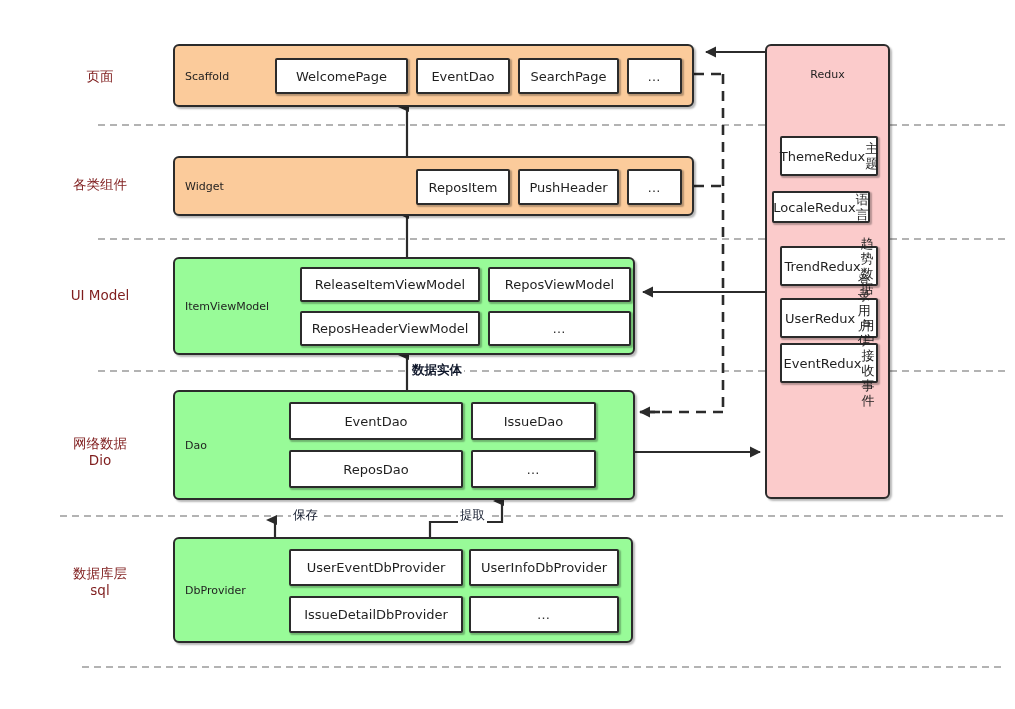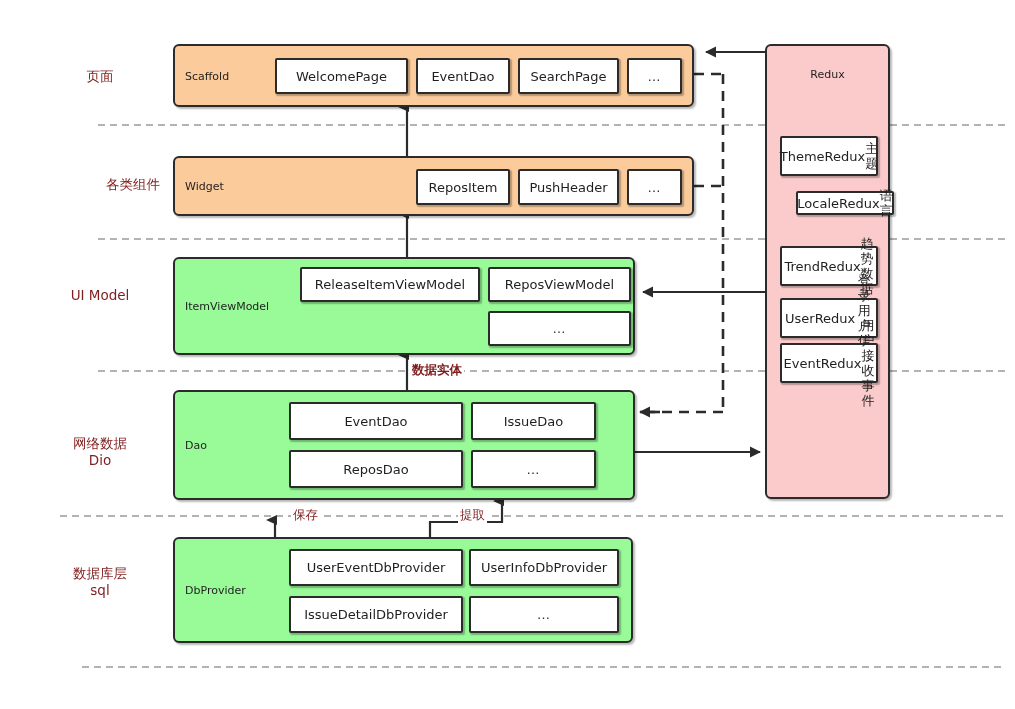--- a/index.html
+++ b/index.html
@@ -86,21 +86,21 @@
     line-height: 15px;
     white-space: pre-line;
     padding: 0 3px;
   }
   .chip.ellipsis { letter-spacing: 1px; color: #333; }
 
   
   .edge-label {
     position: absolute;
     font-size: 12.5px;
-    color: #7f1d1d;
+    color: #0f172a;
     background: #ffffff;
     padding: 0 2px;
     white-space: nowrap;
   }
   .edge-label.bold {
     font-weight: bold;
     font-size: 12.5px;
   }
 </style>
 </head>
@@ -150,21 +150,21 @@
       <line x1="694" y1="74" x2="723" y2="74"></line>
       <line x1="694" y1="186" x2="723" y2="186"></line>
       <line x1="723" y1="74" x2="723" y2="412"></line>
       <line x1="723" y1="412" x2="643" y2="412"></line>
     </g>
 
     <line x1="660" y1="412" x2="640" y2="412" stroke="#2b2b2b" stroke-width="2.6" marker-end="url(#arrowHead)"></line>
   </svg>
 
   <div class="row-label" style="left:40px; top:68px;">页面</div>
-  <div class="row-label" style="left:40px; top:176px;text-align:right;">各类组件</div>
+  <div class="row-label" style="left:40px; top:176px;">各类组件</div>
   <div class="row-label" style="left:40px; top:287px;">UI Model</div>
   <div class="row-label" style="left:40px; top:435px;">网络数据
 Dio</div>
   <div class="row-label" style="left:40px; top:565px;">数据库层
 sql</div>
 
   <div class="group orange" style="left:173px; top:44px; width:521px; height:63px;">
     <div class="group-title left">Scaffold</div>
     <div class="chip" style="left:100px; top:12px; width:133px; height:36px;">WelcomePage</div>
     <div class="chip" style="left:241px; top:12px; width:94px; height:36px;">EventDao</div>
@@ -176,20 +176,21 @@
     <div class="group-title left">Widget</div>
     <div class="chip" style="left:343px; top:11px; width:101px; height:36px;">PushHeader</div>
     <div class="chip" style="left:241px; top:11px; width:94px; height:36px;">ReposItem</div>
     <div class="chip ellipsis" style="left:452px; top:11px; width:55px; height:36px;">…</div>
   </div>
 
   <div class="group green" style="left:173px; top:257px; width:462px; height:98px;">
     <div class="group-title left">ItemViewModel</div>
     <div class="chip" style="left:125px; top:8px; width:180px; height:35px;">ReleaseItemViewModel</div>
     <div class="chip" style="left:313px; top:8px; width:143px; height:35px;">ReposViewModel</div>
+    <div class="chip" style="left:125px; top:52px; width:180px; height:35px;">ReposHeaderViewModel</div>
     <div class="chip ellipsis" style="left:313px; top:52px; width:143px; height:35px;">…</div>
   </div>
 
   <div class="group green" style="left:173px; top:390px; width:462px; height:110px;">
     <div class="group-title left">Dao</div>
     <div class="chip" style="left:114px; top:10px; width:174px; height:38px;">EventDao</div>
     <div class="chip" style="left:296px; top:10px; width:125px; height:38px;">IssueDao</div>
     <div class="chip" style="left:114px; top:58px; width:174px; height:38px;">ReposDao</div>
     <div class="chip ellipsis" style="left:296px; top:58px; width:125px; height:38px;">…</div>
   </div>
@@ -203,21 +204,21 @@
   </div>
 
   <div class="group pink" style="left:765px; top:44px; width:125px; height:455px;">
     <div class="group-title top">Redux</div>
 
     <div class="chip" style="left:13px; top:90px; width:98px; height:40px;">
       <span>ThemeRedux</span><br>
       <span>主题</span>
     </div>
 
-    <div class="chip" style="left:29px; top:145px; width:98px; height:24px;">
+    <div class="chip" style="left:5px; top:145px; width:98px; height:32px;">
       <span>LocaleRedux</span><br>
       <span>语言</span>
     </div>
 
     <div class="chip" style="left:13px; top:200px; width:98px; height:40px;">
       <span>TrendRedux</span><br>
       <span>趋势数据</span>
     </div>
 
     <div class="chip" style="left:13px; top:252px; width:98px; height:40px;">

